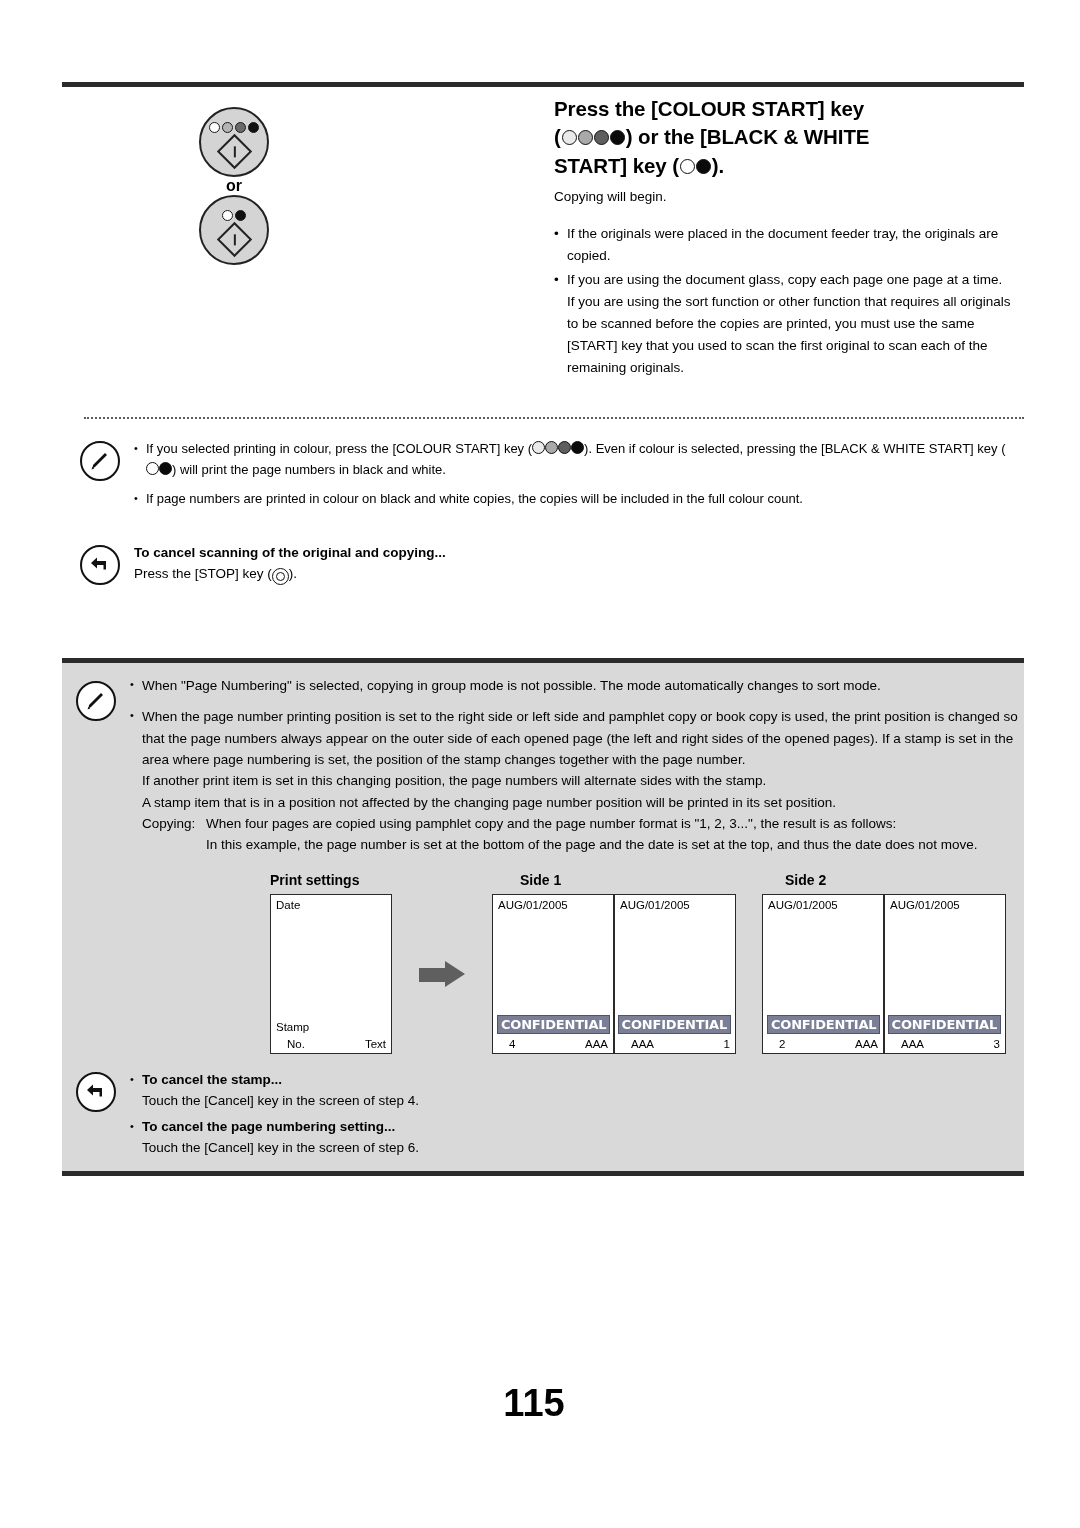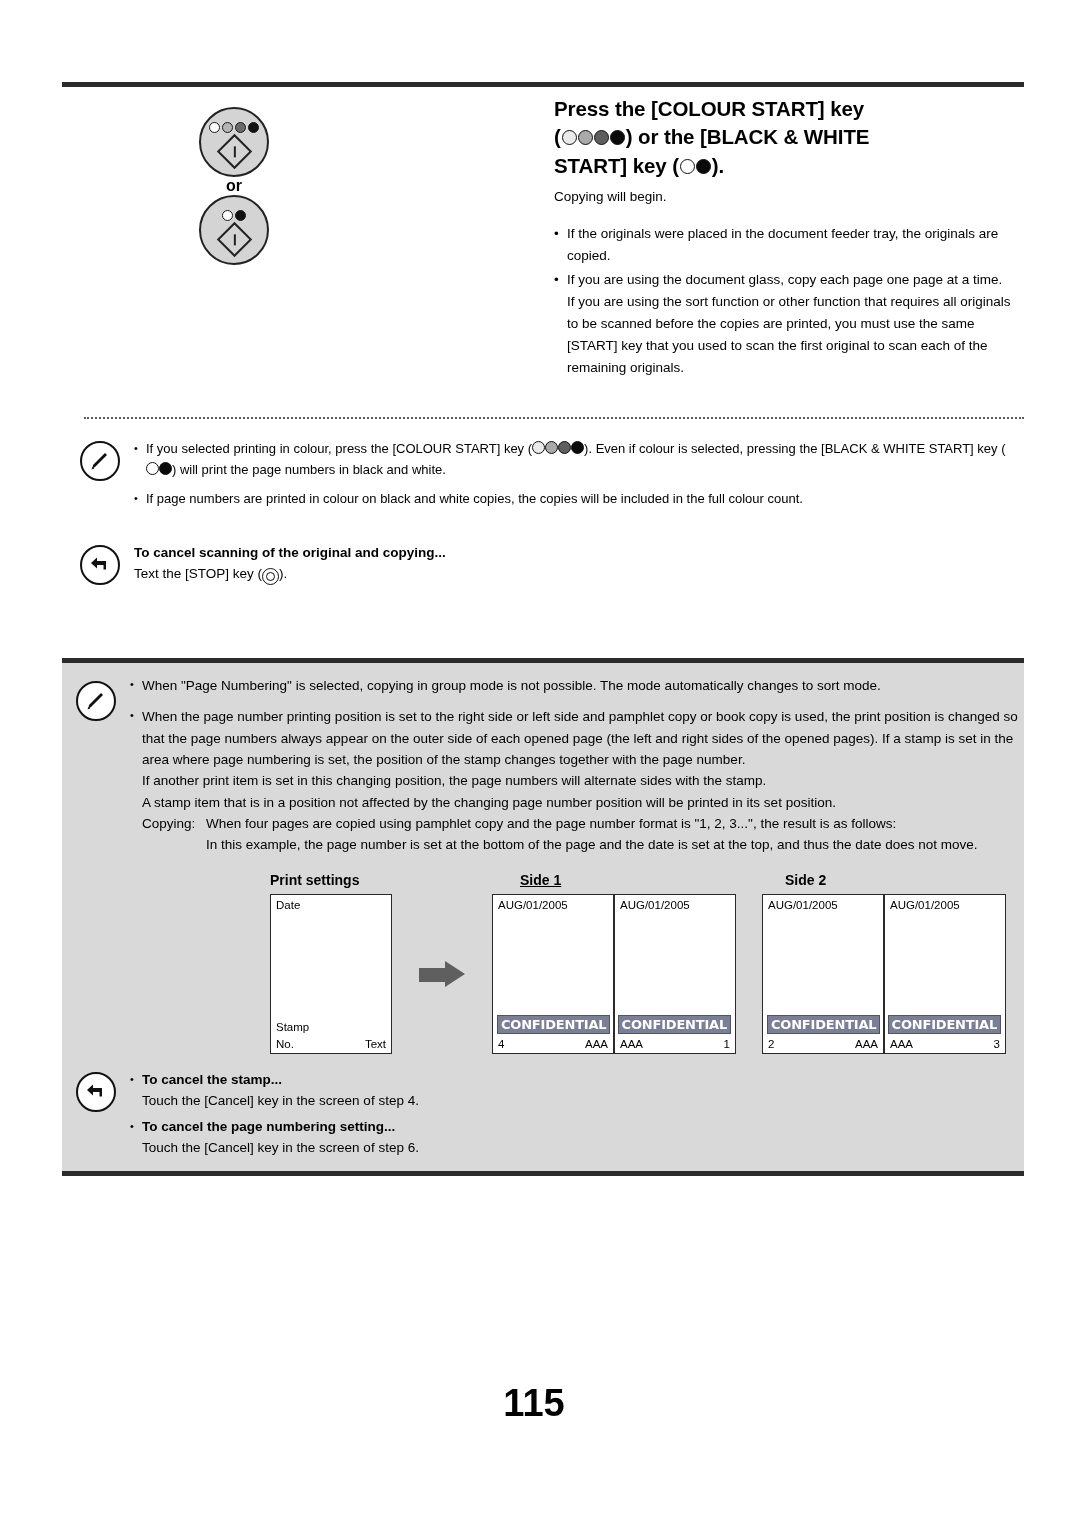--- a/index.html
+++ b/index.html
@@ -114,29 +114,29 @@
   .gb .nb{font-size:13.5px;line-height:1.58;}
   .gb-sub{font-size:13.5px;line-height:1.58;margin-left:12px;}
   .gb-hang{font-size:13.5px;line-height:1.58;margin-left:12px;display:flex;}
   .gb-hang .lbl{flex:0 0 64px;}
   .gb-indent{font-size:13.5px;line-height:1.58;margin-left:76px;}
 
   
   .diagram{margin:16px 0 4px 0;}
   .dg-heads{display:flex;font-size:14px;font-weight:bold;padding-left:140px;}
   .dg-h1{width:250px;}
-  .dg-h2{width:265px;text-decoration:underline;}
+  .dg-h2{width:265px;}
   .dg-h3{width:250px;}
   .dg-row{display:flex;align-items:center;margin-top:6px;padding-left:140px;}
   .sheet{
     background:#ffffff;border:1.6px solid #2a2a2a;width:120px;height:158px;
     position:relative;font-size:11.5px;
   }
   .sh-date{position:absolute;left:5px;top:4px;}
-  .sh-bl{position:absolute;left:5px;bottom:3px;}
+  .sh-bl{position:absolute;left:16px;bottom:3px;}
   .sh-br{position:absolute;right:5px;bottom:3px;}
   .sh-stampword{position:absolute;left:5px;bottom:20px;}
   .sh-conf-l{position:absolute;left:4px;bottom:19px;}
   .sh-conf-r{position:absolute;right:4px;bottom:19px;}
   .conf{
     background:#7a7f96;color:#ffffff;font-size:13px;font-weight:bold;
     letter-spacing:-.2px;padding:1px 3px;border:1px solid #4e5368;display:inline-block;
     font-family:"DejaVu Sans", sans-serif;
   }
   .pair{display:flex;}
@@ -260,21 +260,21 @@
         <div class="noterow r2">
           <div class="noteicon">
             <div class="ico">
               <svg width="24" height="24" viewBox="0 0 24 24" aria-hidden="true">
                 <path d="M18 8 H9 V4.5 L3 10 L9 15.5 V12 H15.5 V16.5 H18 Z" fill="#111"></path>
               </svg>
             </div>
           </div>
           <div class="notebody">
             <div class="note-h">To cancel scanning of the original and copying...</div>
-            <div class="note-p"><span>Text the [STOP] key (</span><span class="stopkey">
+            <div class="note-p"><span>Press the [STOP] key (</span><span class="stopkey">
                   <i></i>
                 </span><span>).</span></div>
           </div>
         </div>
 
       </div>
     </div>
   </div>
 
   <div class="graybox gb">

